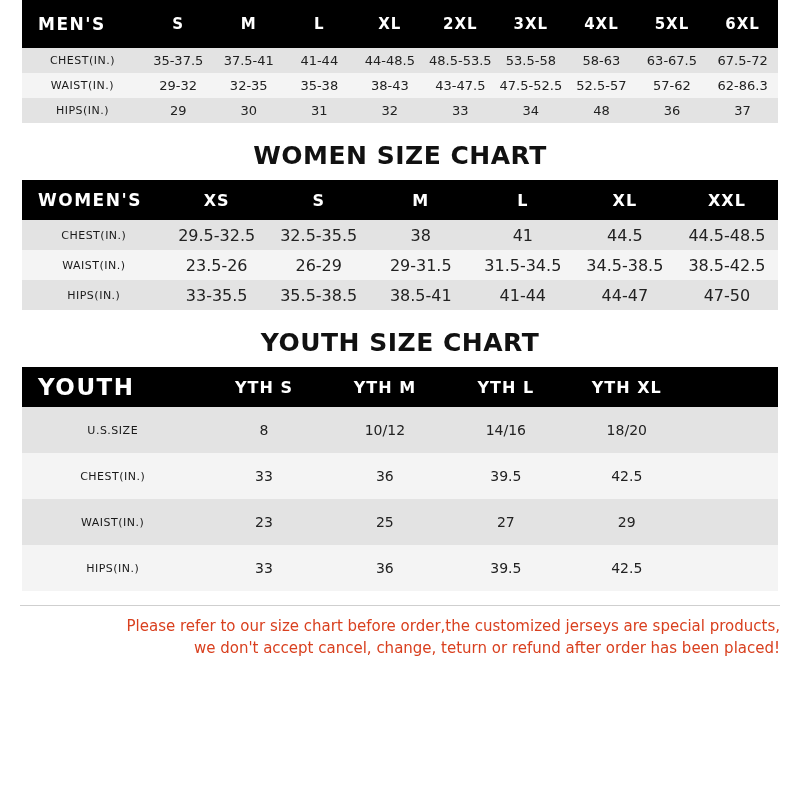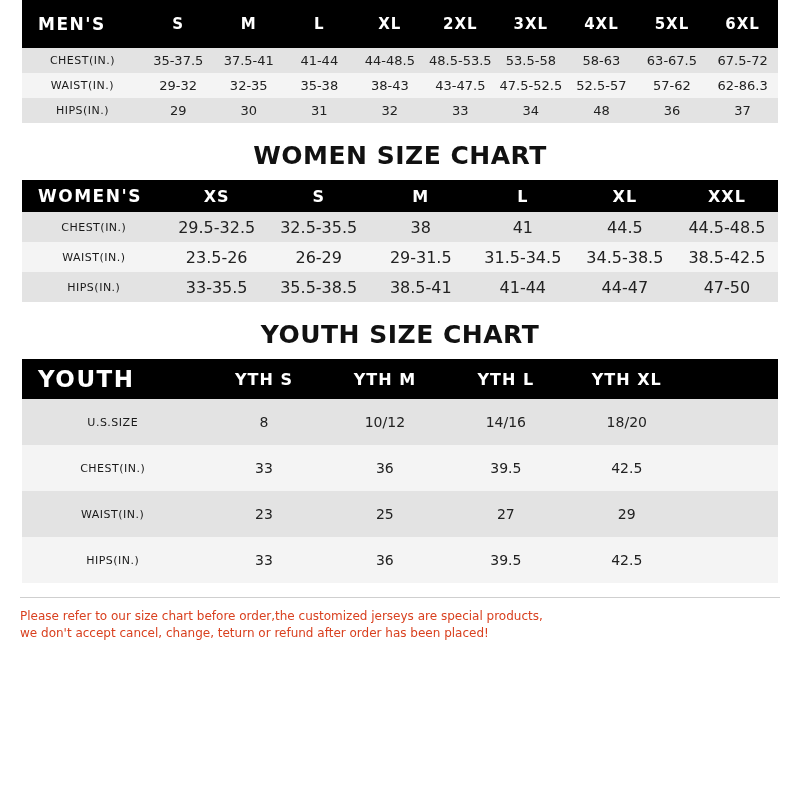--- a/index.html
+++ b/index.html
@@ -97,35 +97,35 @@
     text-align: center;
     letter-spacing: 0.5px;
     font-size: 11px;
     color: #1a1a1a;
   }
   
   .women table.chart thead th { font-size: 16px; }
   .women table.chart thead th.corner { font-size: 17px; }
   .women table.chart th,
   .women table.chart td { font-size: 16px; height: 30px; }
-  .women table.chart thead th { height: 32px; margin-top: 32px; }
+  .women table.chart thead th { height: 40px; margin-top: 32px; }
 
   .youth table.chart thead th { font-size: 16px; height: 40px; }
   .youth table.chart thead th.corner { font-size: 23px; }
   .youth table.chart td { font-size: 14px; height: 46px; }
 
   
   .note {
     margin: 14px 20px 0 20px;
     border-top: 1px solid #cfcfcf;
     padding-top: 10px;
     color: #d9401f;
-    font-size: 12px;
+    font-size: 15px;
     line-height: 1.45;
-    text-align: left;
+    text-align: right;
     font-family: "DejaVu Sans", sans-serif;
   }
   .note .line { display: block; }
 </style>
 </head>
 <body>
 
 <div class="page">
 
 

